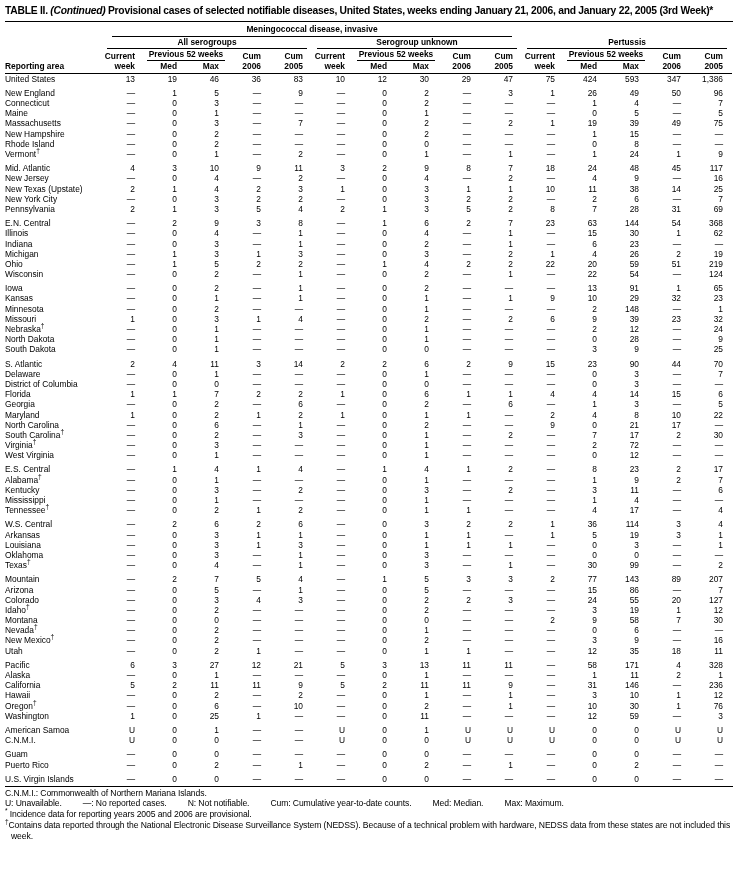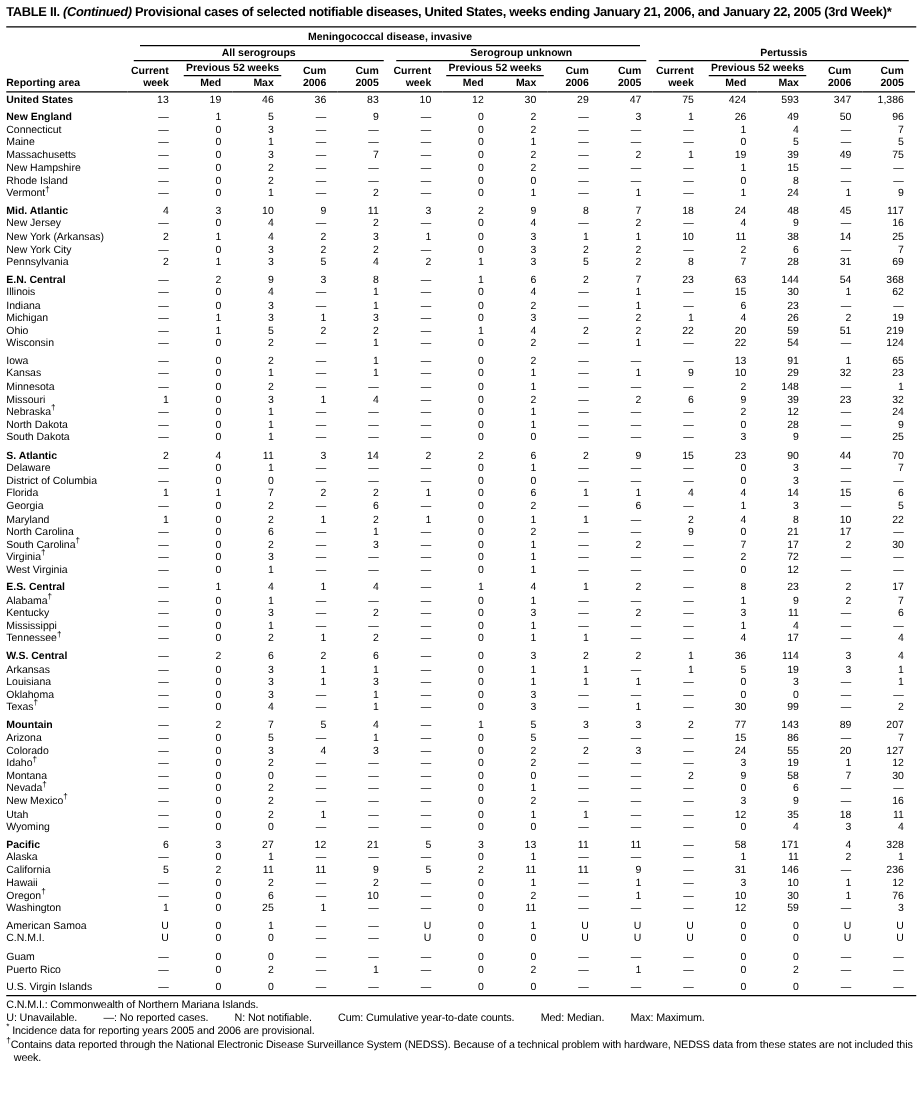--- a/index.html
+++ b/index.html
@@ -51,21 +51,21 @@
     display: block;
     border-bottom: 1.1px solid #000;
     padding-bottom: 1px; margin: 0 3px;
   }
   thead tr.h-last th { border-bottom: 1.2px solid #000; padding-bottom: 2px; }
 
   th.r, td.num { text-align: right; padding-right: 9px; }
   th.area-h { text-align: left; }
 
   td.area { text-align: left; }
-  td.area.bold { font-weight: bold; }
+  td.area.bold { font-weight: normal; }
   tbody td { height: 10.2px; }
   tr.spacer td { height: 4px; }
   sup { font-size: 6.5px; line-height: 0; vertical-align: super; }
 
   .footnotes { margin-top: 1px; font-size: 8.6px; line-height: 10.8px; letter-spacing: -0.1px; }
   .legend span { margin-right: 21px; }
   .legend span:last-child { margin-right: 0; }
   .fn-hang { padding-left: 6px; text-indent: -6px; }
 </style>
 </head>
@@ -337,21 +337,21 @@
             <td class="num">4</td>
             <td class="num">—</td>
             <td class="num">2</td>
             <td class="num">—</td>
             <td class="num">4</td>
             <td class="num">9</td>
             <td class="num">—</td>
             <td class="num">16</td>
           </tr>
           <tr>
-            <td class="area">New York (Arkansas)</td>
+            <td class="area">New Texas (Upstate)</td>
             <td class="num">2</td>
             <td class="num">1</td>
             <td class="num">4</td>
             <td class="num">2</td>
             <td class="num">3</td>
             <td class="num">1</td>
             <td class="num">0</td>
             <td class="num">3</td>
             <td class="num">1</td>
             <td class="num">1</td>
@@ -1145,38 +1145,20 @@
             <td class="num">—</td>
             <td class="num">0</td>
             <td class="num">1</td>
             <td class="num">1</td>
             <td class="num">—</td>
             <td class="num">—</td>
             <td class="num">12</td>
             <td class="num">35</td>
             <td class="num">18</td>
             <td class="num">11</td>
-          </tr>
-          <tr>
-            <td class="area">Wyoming</td>
-            <td class="num">—</td>
-            <td class="num">0</td>
-            <td class="num">0</td>
-            <td class="num">—</td>
-            <td class="num">—</td>
-            <td class="num">—</td>
-            <td class="num">0</td>
-            <td class="num">0</td>
-            <td class="num">—</td>
-            <td class="num">—</td>
-            <td class="num">—</td>
-            <td class="num">0</td>
-            <td class="num">4</td>
-            <td class="num">3</td>
-            <td class="num">4</td>
           </tr>
           <tr class="spacer">
             <td colspan="16"></td>
           </tr>
           <tr>
             <td class="area bold">Pacific</td>
             <td class="num">6</td>
             <td class="num">3</td>
             <td class="num">27</td>
             <td class="num">12</td>

